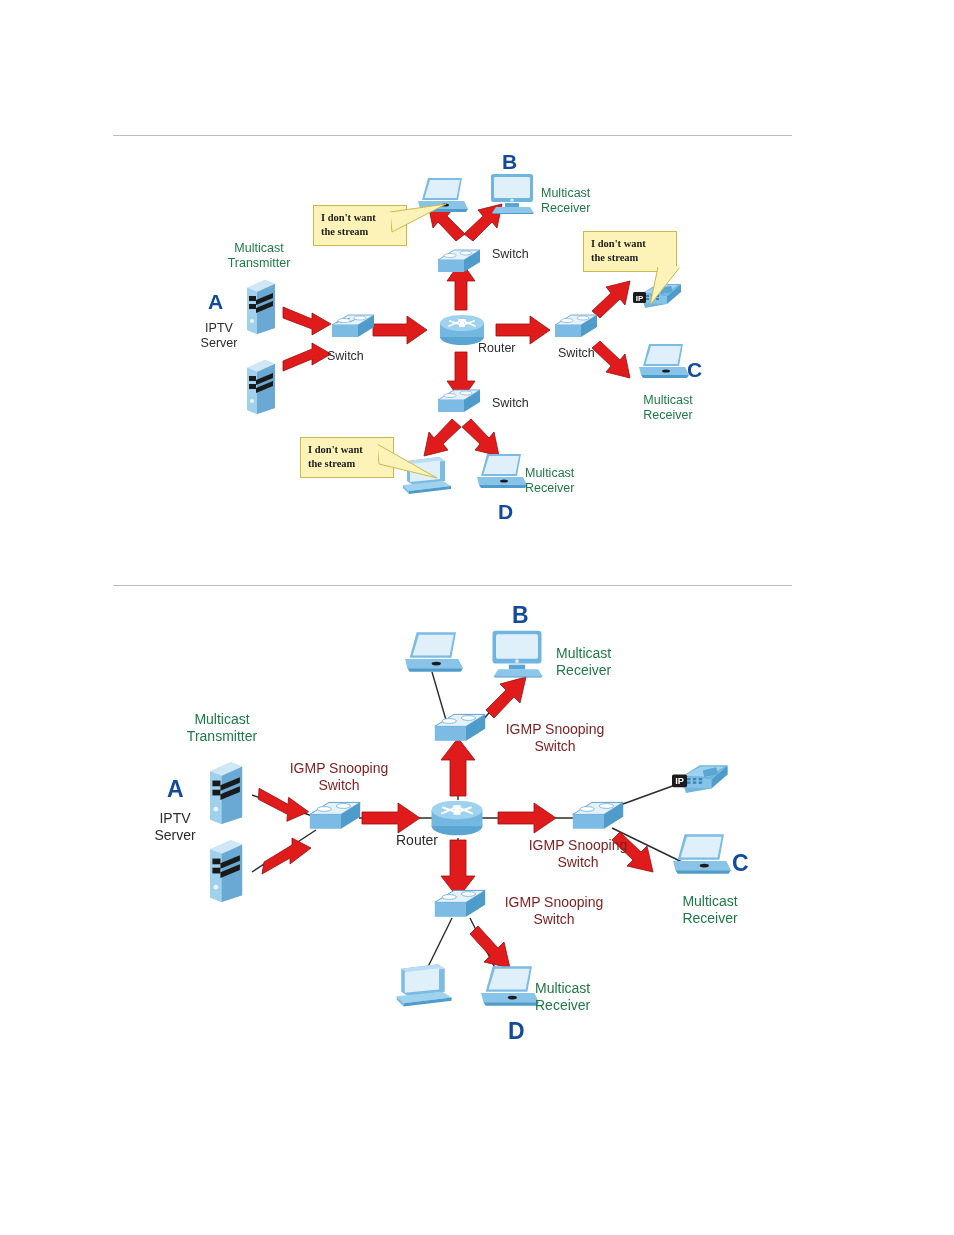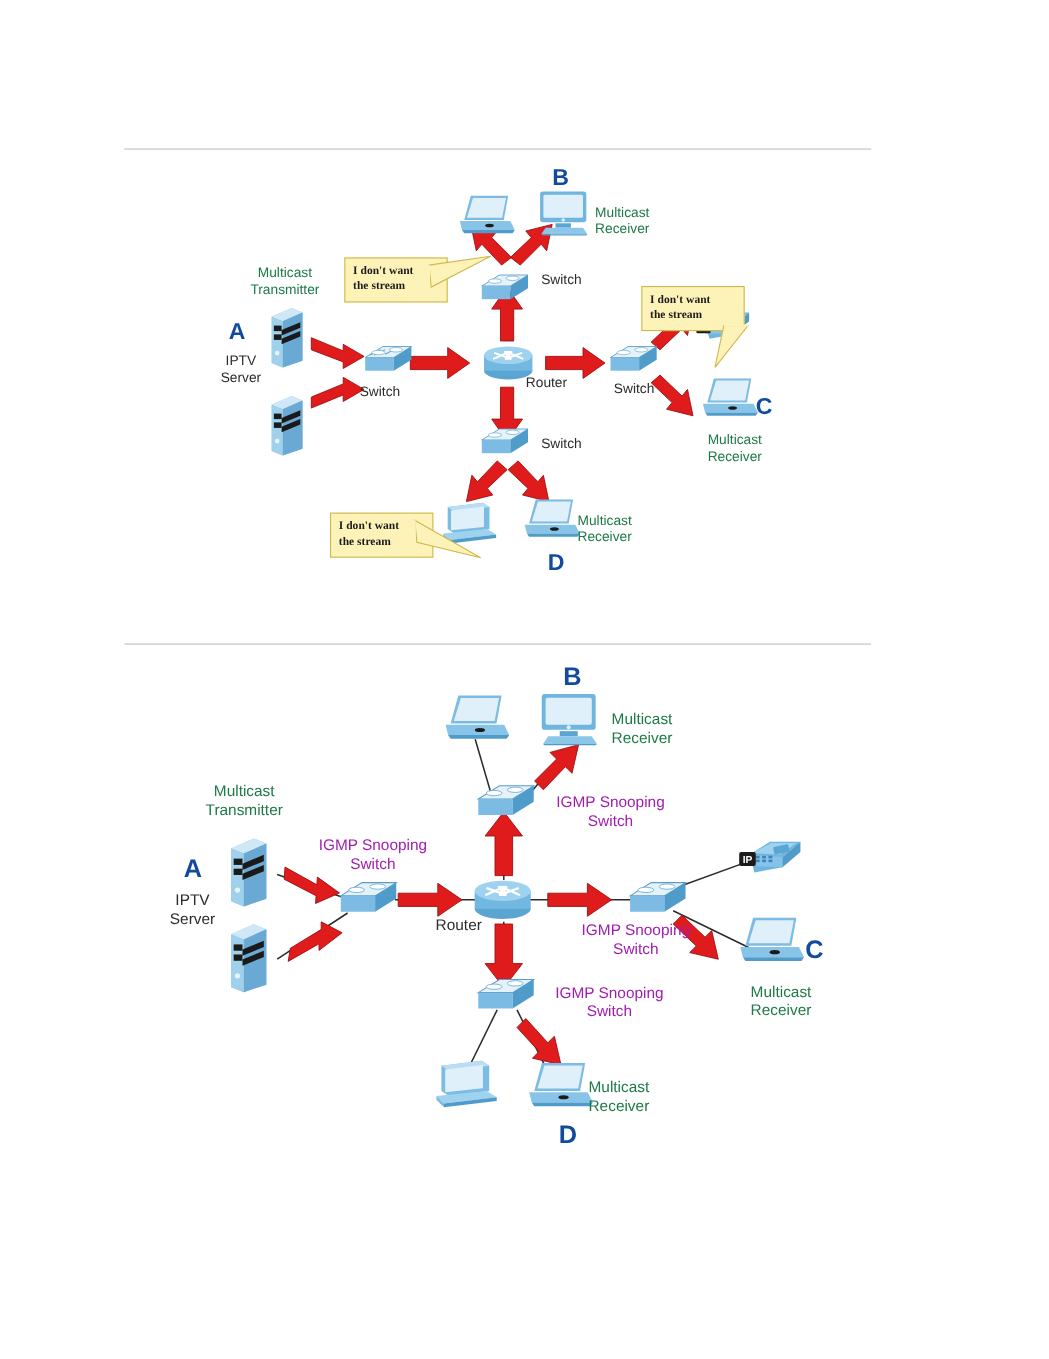--- a/index.html
+++ b/index.html
@@ -8,28 +8,28 @@
   .divider{position:absolute;left:113px;width:679px;height:1px;background:#bdbdbd;}
   #divider-top{top:135px;}
   #divider-mid{top:585px;}
 
   .figure{position:absolute;left:0;top:0;width:954px;height:1235px;}
 
   
   .lbl{position:absolute;white-space:pre;line-height:1.18;}
   .lbl-green{color:#1d7a46;font-size:12.5px;}
   .lbl-dark{color:#2c2c2c;font-size:12.5px;}
-  .lbl-blue{color:#a21caf;font-size:13px;}
+  .lbl-blue{color:#7f1d1d;font-size:13px;}
   .lbl-letter{color:#124a9c;font-weight:bold;font-size:21px;letter-spacing:0px;}
   .ta-c{text-align:center;transform:translateX(-50%);}
 
   
   .callout{position:absolute;background:#fdf3b8;border:1px solid #cdb84e;
            color:#1b1b1b;font-size:10.5px;line-height:1.35;padding:5px 7px 6px 7px;
-           font-family:"Liberation Serif",serif;font-weight:bold;margin-top:29px;}
+           font-family:"Liberation Serif",serif;font-weight:bold;}
   .callout svg{position:absolute;overflow:visible;}
 
   
   .icn{position:absolute;}
   .icn svg{display:block;overflow:visible;}
 
   
   .arw{position:absolute;}
   .arw svg{display:block;overflow:visible;}
 

